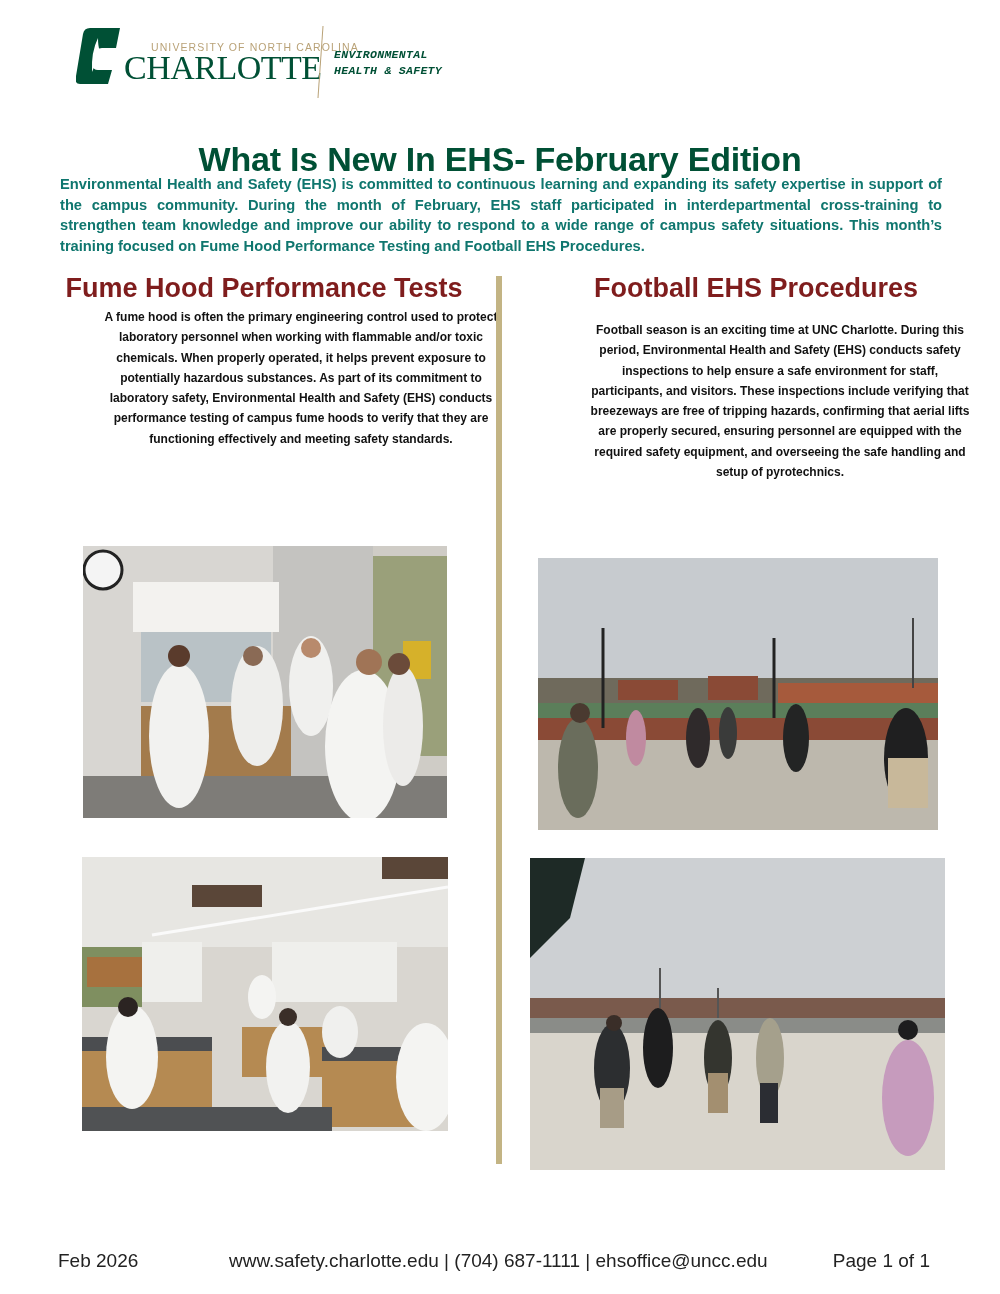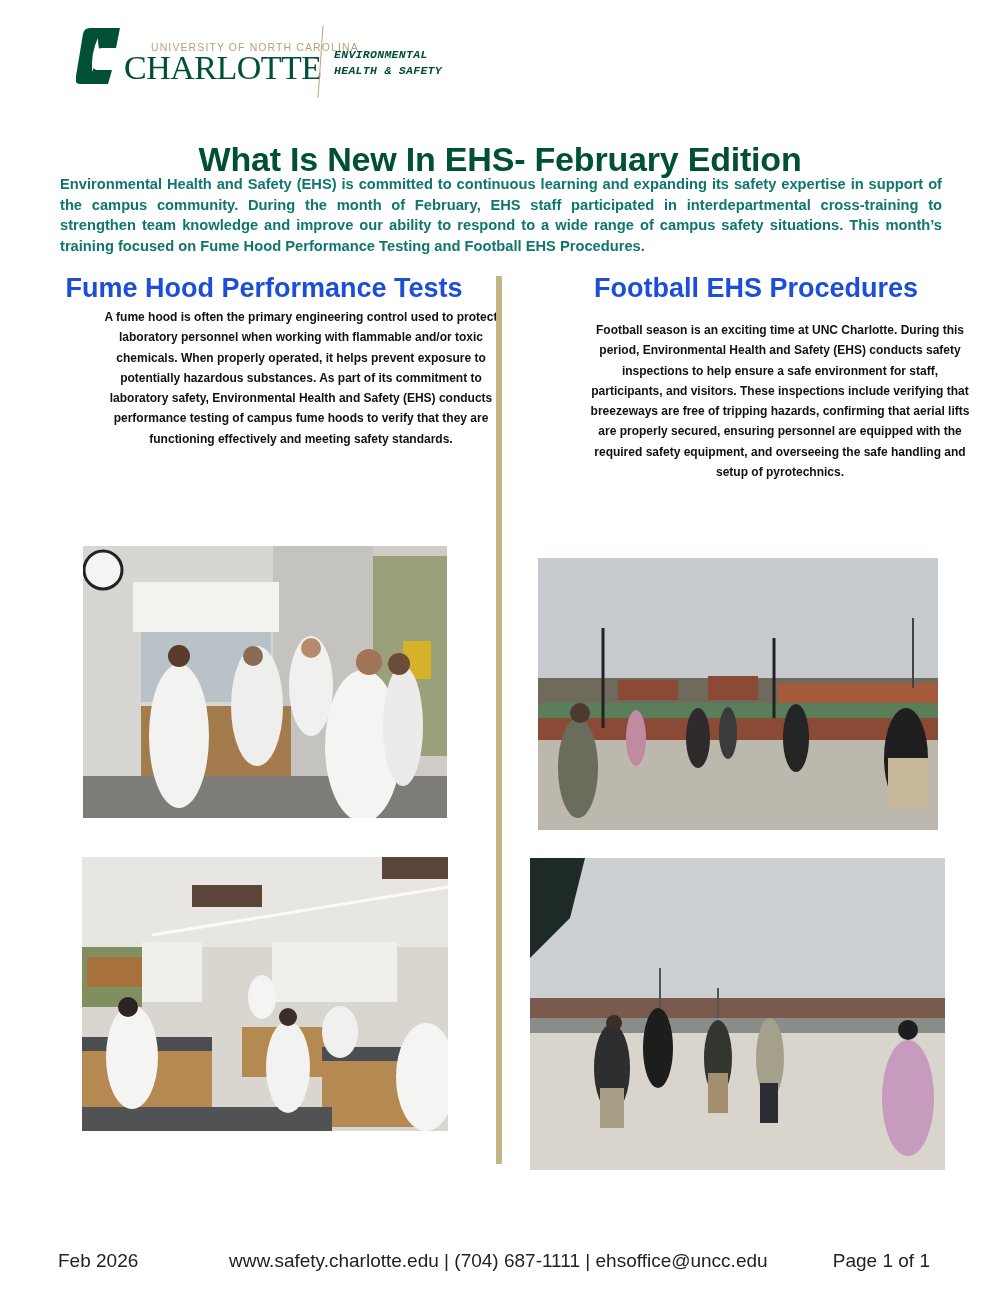--- a/index.html
+++ b/index.html
@@ -11,21 +11,21 @@
   .logo-mark { position: absolute; left: 0; top: 2px; width: 44px; height: 56px; }
   .logo-univ { position: absolute; left: 39px; top: 15px; font-size: 10.5px; font-weight: normal; letter-spacing: 1.1px; color: #b9a277; white-space: nowrap; padding-left: 36px; }
   .logo-charlotte { position: absolute; left: 48px; top: 25px; font-family: "Liberation Serif", serif; font-size: 34px; color: #005035; letter-spacing: -0.5px; line-height: 34px; white-space: nowrap; }
   .logo-sep { position: absolute; left: 244px; top: 0px; width: 1px; height: 72px; background: #b9a277; transform: rotate(4deg); }
   .logo-dept { position: absolute; left: 258px; top: 21px; font-size: 11.5px; font-weight: bold; font-style: italic; color: #005035; line-height: 16px; letter-spacing: 0.3px; white-space: nowrap; font-family: Liberation Mono, monospace; }
 
   .title { position: absolute; left: 0; width: 1000px; top: 116px; text-align: center; font-size: 34px; font-weight: bold; color: #005035; letter-spacing: -0.2px; margin-top: 24px; }
 
   .intro { position: absolute; left: 60px; top: 174px; width: 882px; font-size: 14.7px; font-weight: bold; line-height: 20.6px; text-align: justify; color: #0f766e; }
 
-  .col-head { position: absolute; font-size: 27px; font-weight: bold; color: #1d4ed8; text-align: center; white-space: nowrap; }
+  .col-head { position: absolute; font-size: 27px; font-weight: bold; color: #7f1d1d; text-align: center; white-space: nowrap; }
   .col-head.left { left: 56px; width: 416px; top: 273px; }
   .col-head.right { left: 561px; width: 390px; top: 273px; }
 
   .col-body { position: absolute; font-size: 12px; font-weight: bold; line-height: 20.3px; text-align: center; color: #111; margin-left: 36px; }
   .col-body.left { left: 58px; width: 414px; top: 307px; }
   .col-body.right { left: 554px; width: 380px; top: 320px; }
 
   .divider { position: absolute; left: 496px; top: 276px; width: 6px; height: 888px; background: #c3b484; }
 
   .photo { position: absolute; overflow: hidden; }

